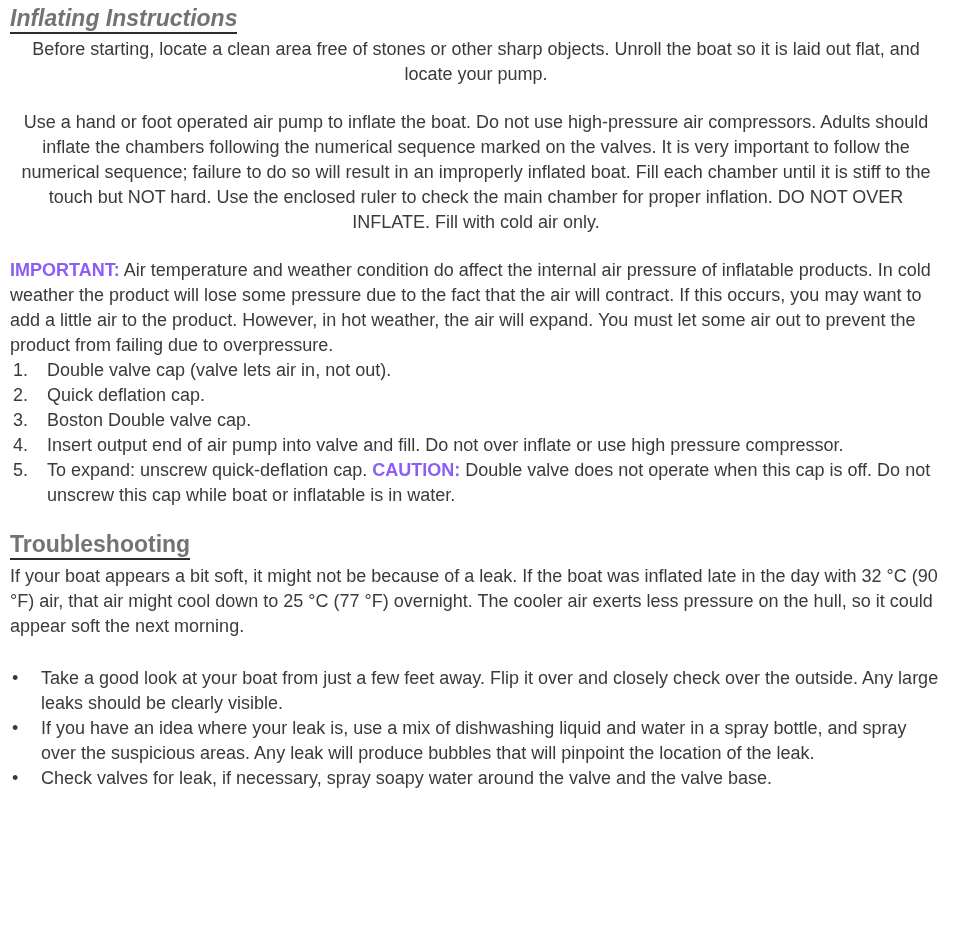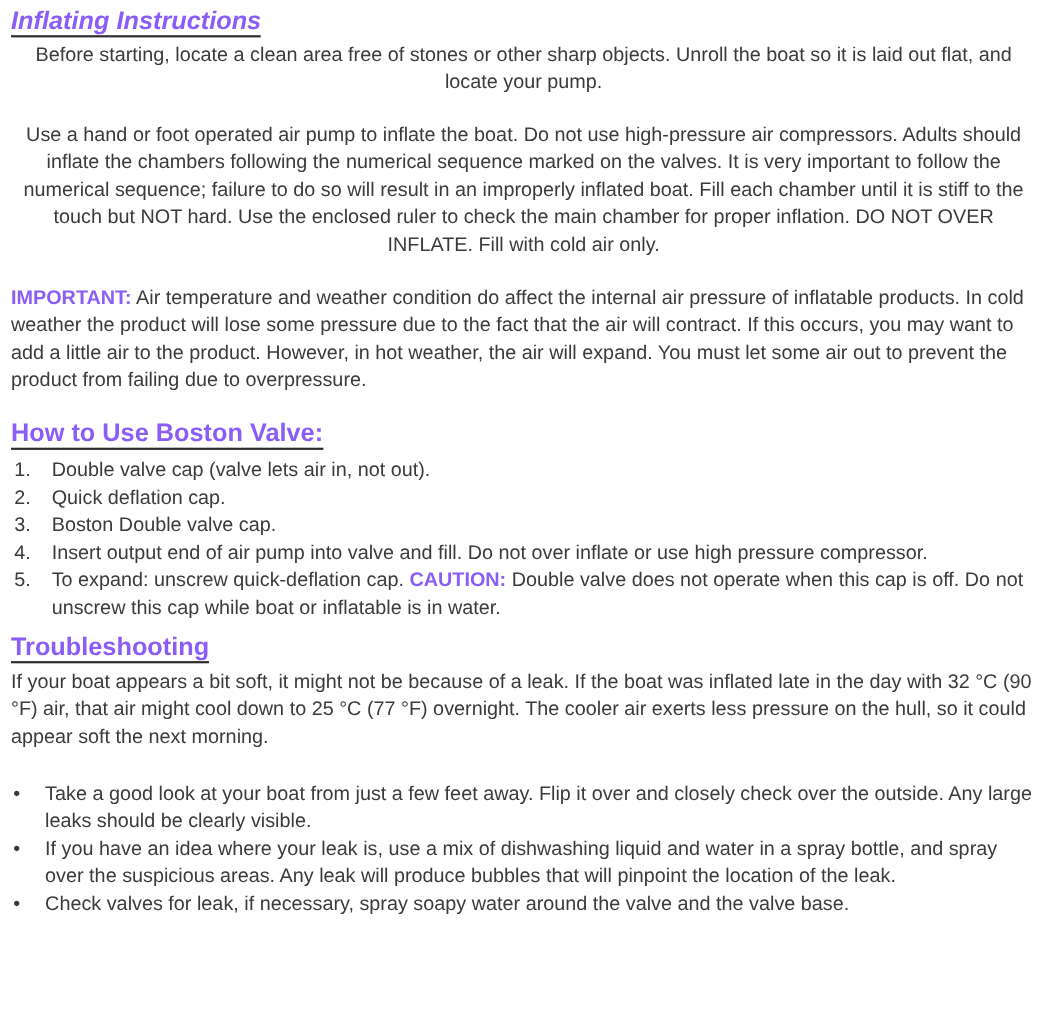--- a/index.html
+++ b/index.html
@@ -14,30 +14,30 @@
     padding: 4px 11px 8px 10px;
     color: #3a3a3a;
     font-size: 18px;
     line-height: 25px;
   }
   h1, h2 {
     margin: 0;
     font-size: 23px;
     line-height: 29px;
     font-weight: bold;
-    color: #8b5cf6;
+    color: #737373;
   }
   h1 .u, h2 .u {
     border-bottom: 2px solid #2d2d2d;
     padding-bottom: 1px;
   }
   h1.italic { font-style: italic; }
   h1 { margin-bottom: 4px; }
   h2.boston-heading { margin-top: 21px; margin-bottom: 7px; }
-  h2.trouble-heading { margin-top: 8px; margin-bottom: 5px; }
+  h2.trouble-heading { margin-top: 22px; margin-bottom: 5px; }
   p { margin: 0; }
   p.gap { margin-bottom: 23px; text-align: center; }
   p.gap-lg { margin-bottom: 27px; }
   strong { color: #8b5cf6; }
   .olist .row, .ulist .row { display: flex; align-items: flex-start; }
   .olist .num {
     flex: none;
     width: 37px;
     padding-left: 3px;
   }
@@ -54,21 +54,20 @@
 <div class="page">
 
   <h1 class="italic"><span class="u">Inflating Instructions</span></h1>
 
   <p class="gap">Before starting, locate a clean area free of stones or other sharp objects. Unroll the boat so it is laid out flat, and locate your pump.</p>
 
   <p class="gap">Use a hand or foot operated air pump to inflate the boat. Do not use high-pressure air compressors. Adults should inflate the chambers following the numerical sequence marked on the valves. It is very important to follow the numerical sequence; failure to do so will result in an improperly inflated boat. Fill each chamber until it is stiff to the touch but NOT hard. Use the enclosed ruler to check the main chamber for proper inflation. DO NOT OVER INFLATE. Fill with cold air only.</p>
 
   <p><strong>IMPORTANT:</strong><span> Air temperature and weather condition do affect the internal air pressure of inflatable products. In cold weather the product will lose some pressure due to the fact that the air will contract. If this occurs, you may want to add a little air to the product. However, in hot weather, the air will expand. You must let some air out to prevent the product from failing due to overpressure.</span></p>
 
-  <h2 class="boston-heading"><span class="u">How to Use Boston Valve:</span></h2>
 
   <div class="olist">
     <div class="row">
       <span class="num">1.</span>
       <div class="txt">Double valve cap (valve lets air in, not out).</div>
     </div>
     <div class="row">
       <span class="num">2.</span>
       <div class="txt">Quick deflation cap.</div>
     </div>

